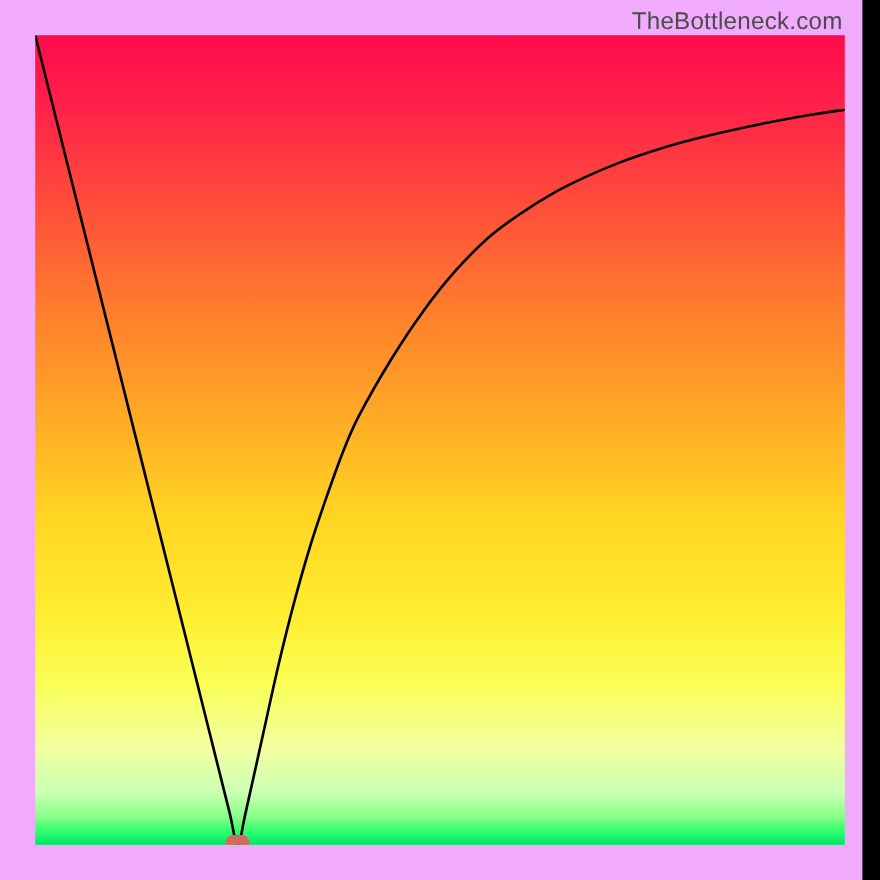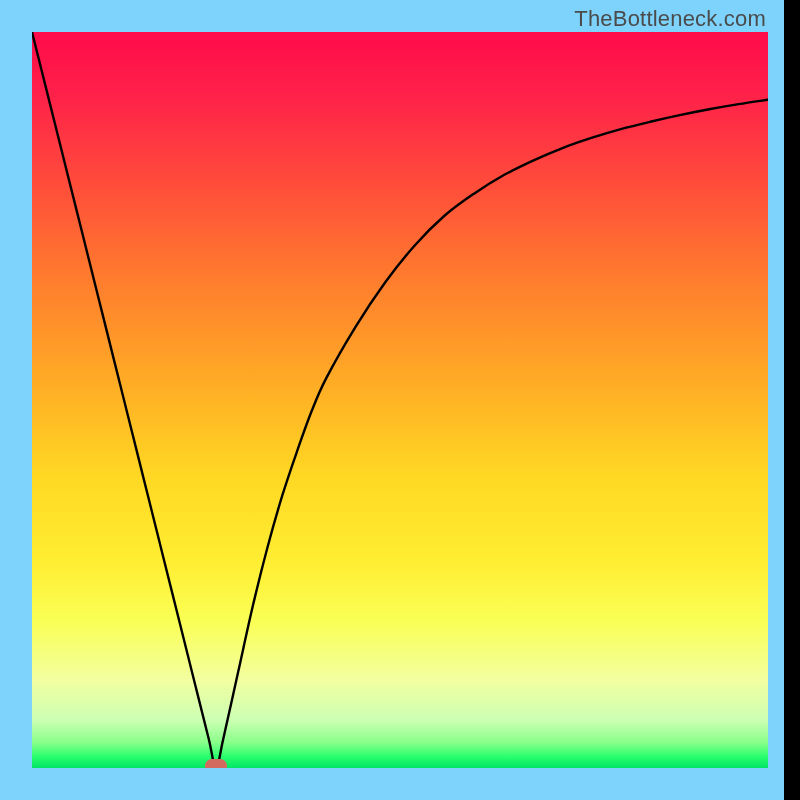--- a/index.html
+++ b/index.html
@@ -8,21 +8,21 @@
     width: 800px;
     height: 800px;
     background: #000;
     overflow: hidden;
     font-family: Arial, Helvetica, sans-serif;
   }
   .frame {
     position: relative;
     width: 784px;
     height: 800px;
-    background: #7dd3fc;
+    background: #f0abfc;
   }
   .plot {
     position: absolute;
     left: 32px;
     top: 32px;
     width: 736px;
     height: 736px;
     overflow: hidden;
     
     background: linear-gradient(

